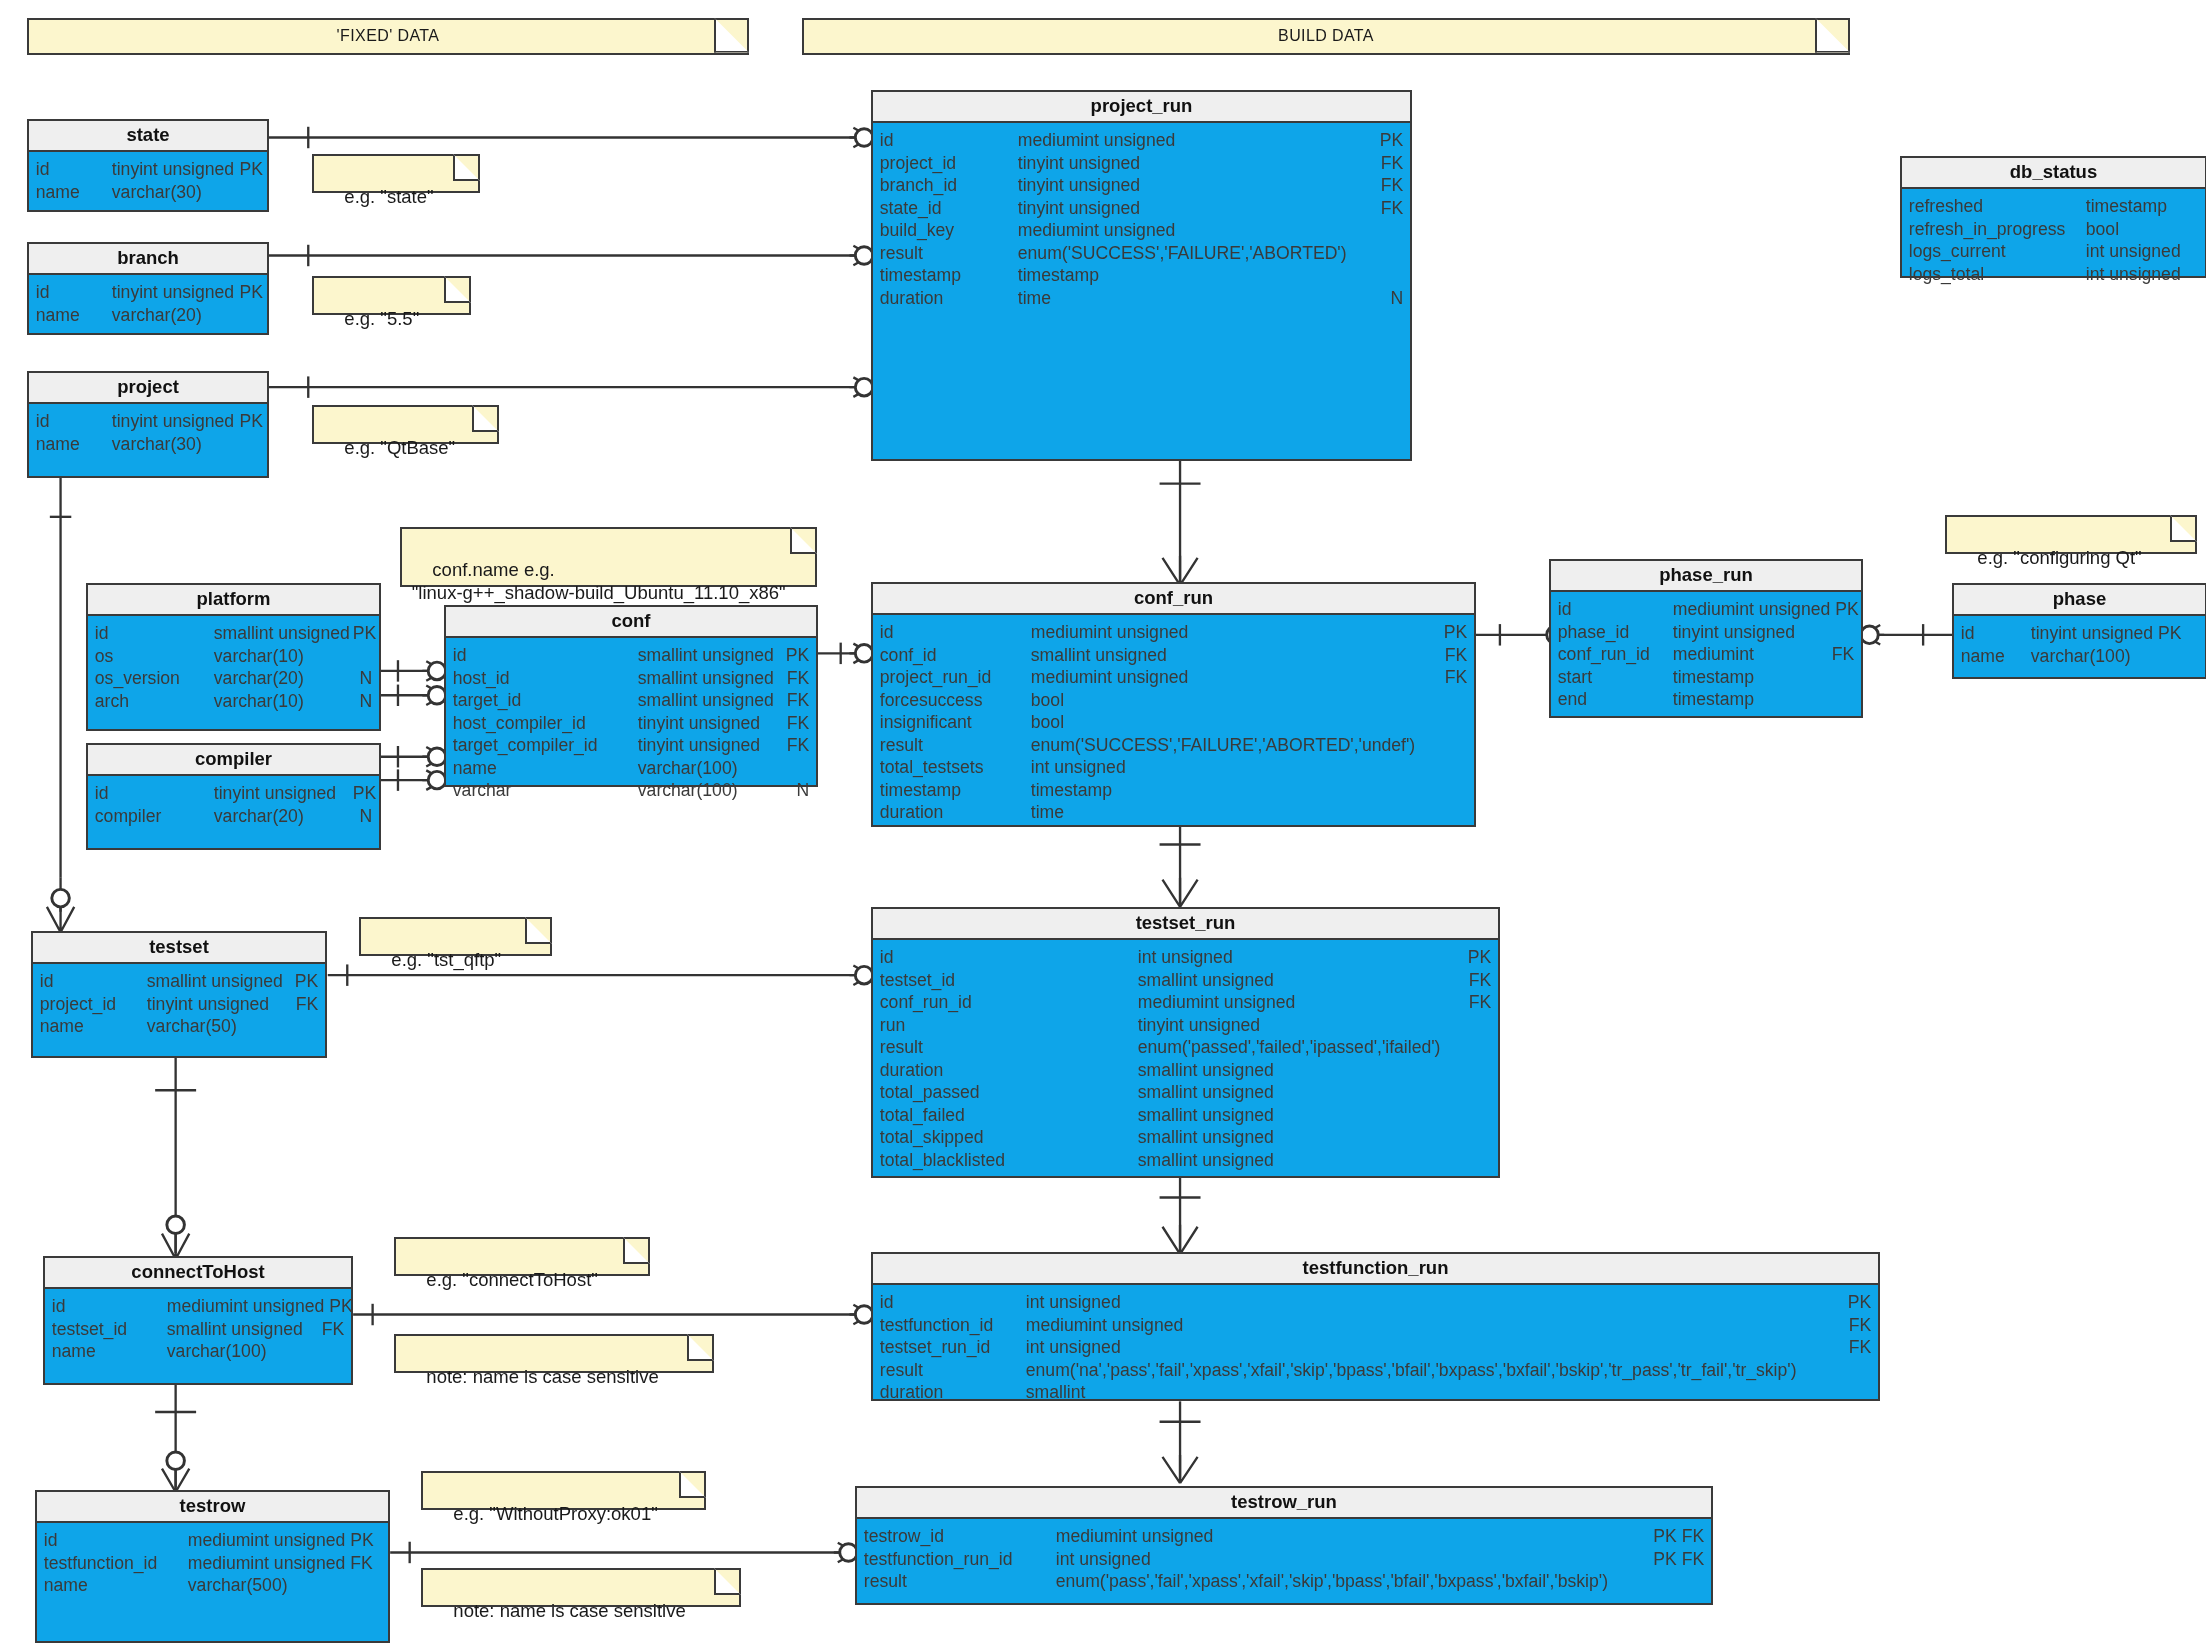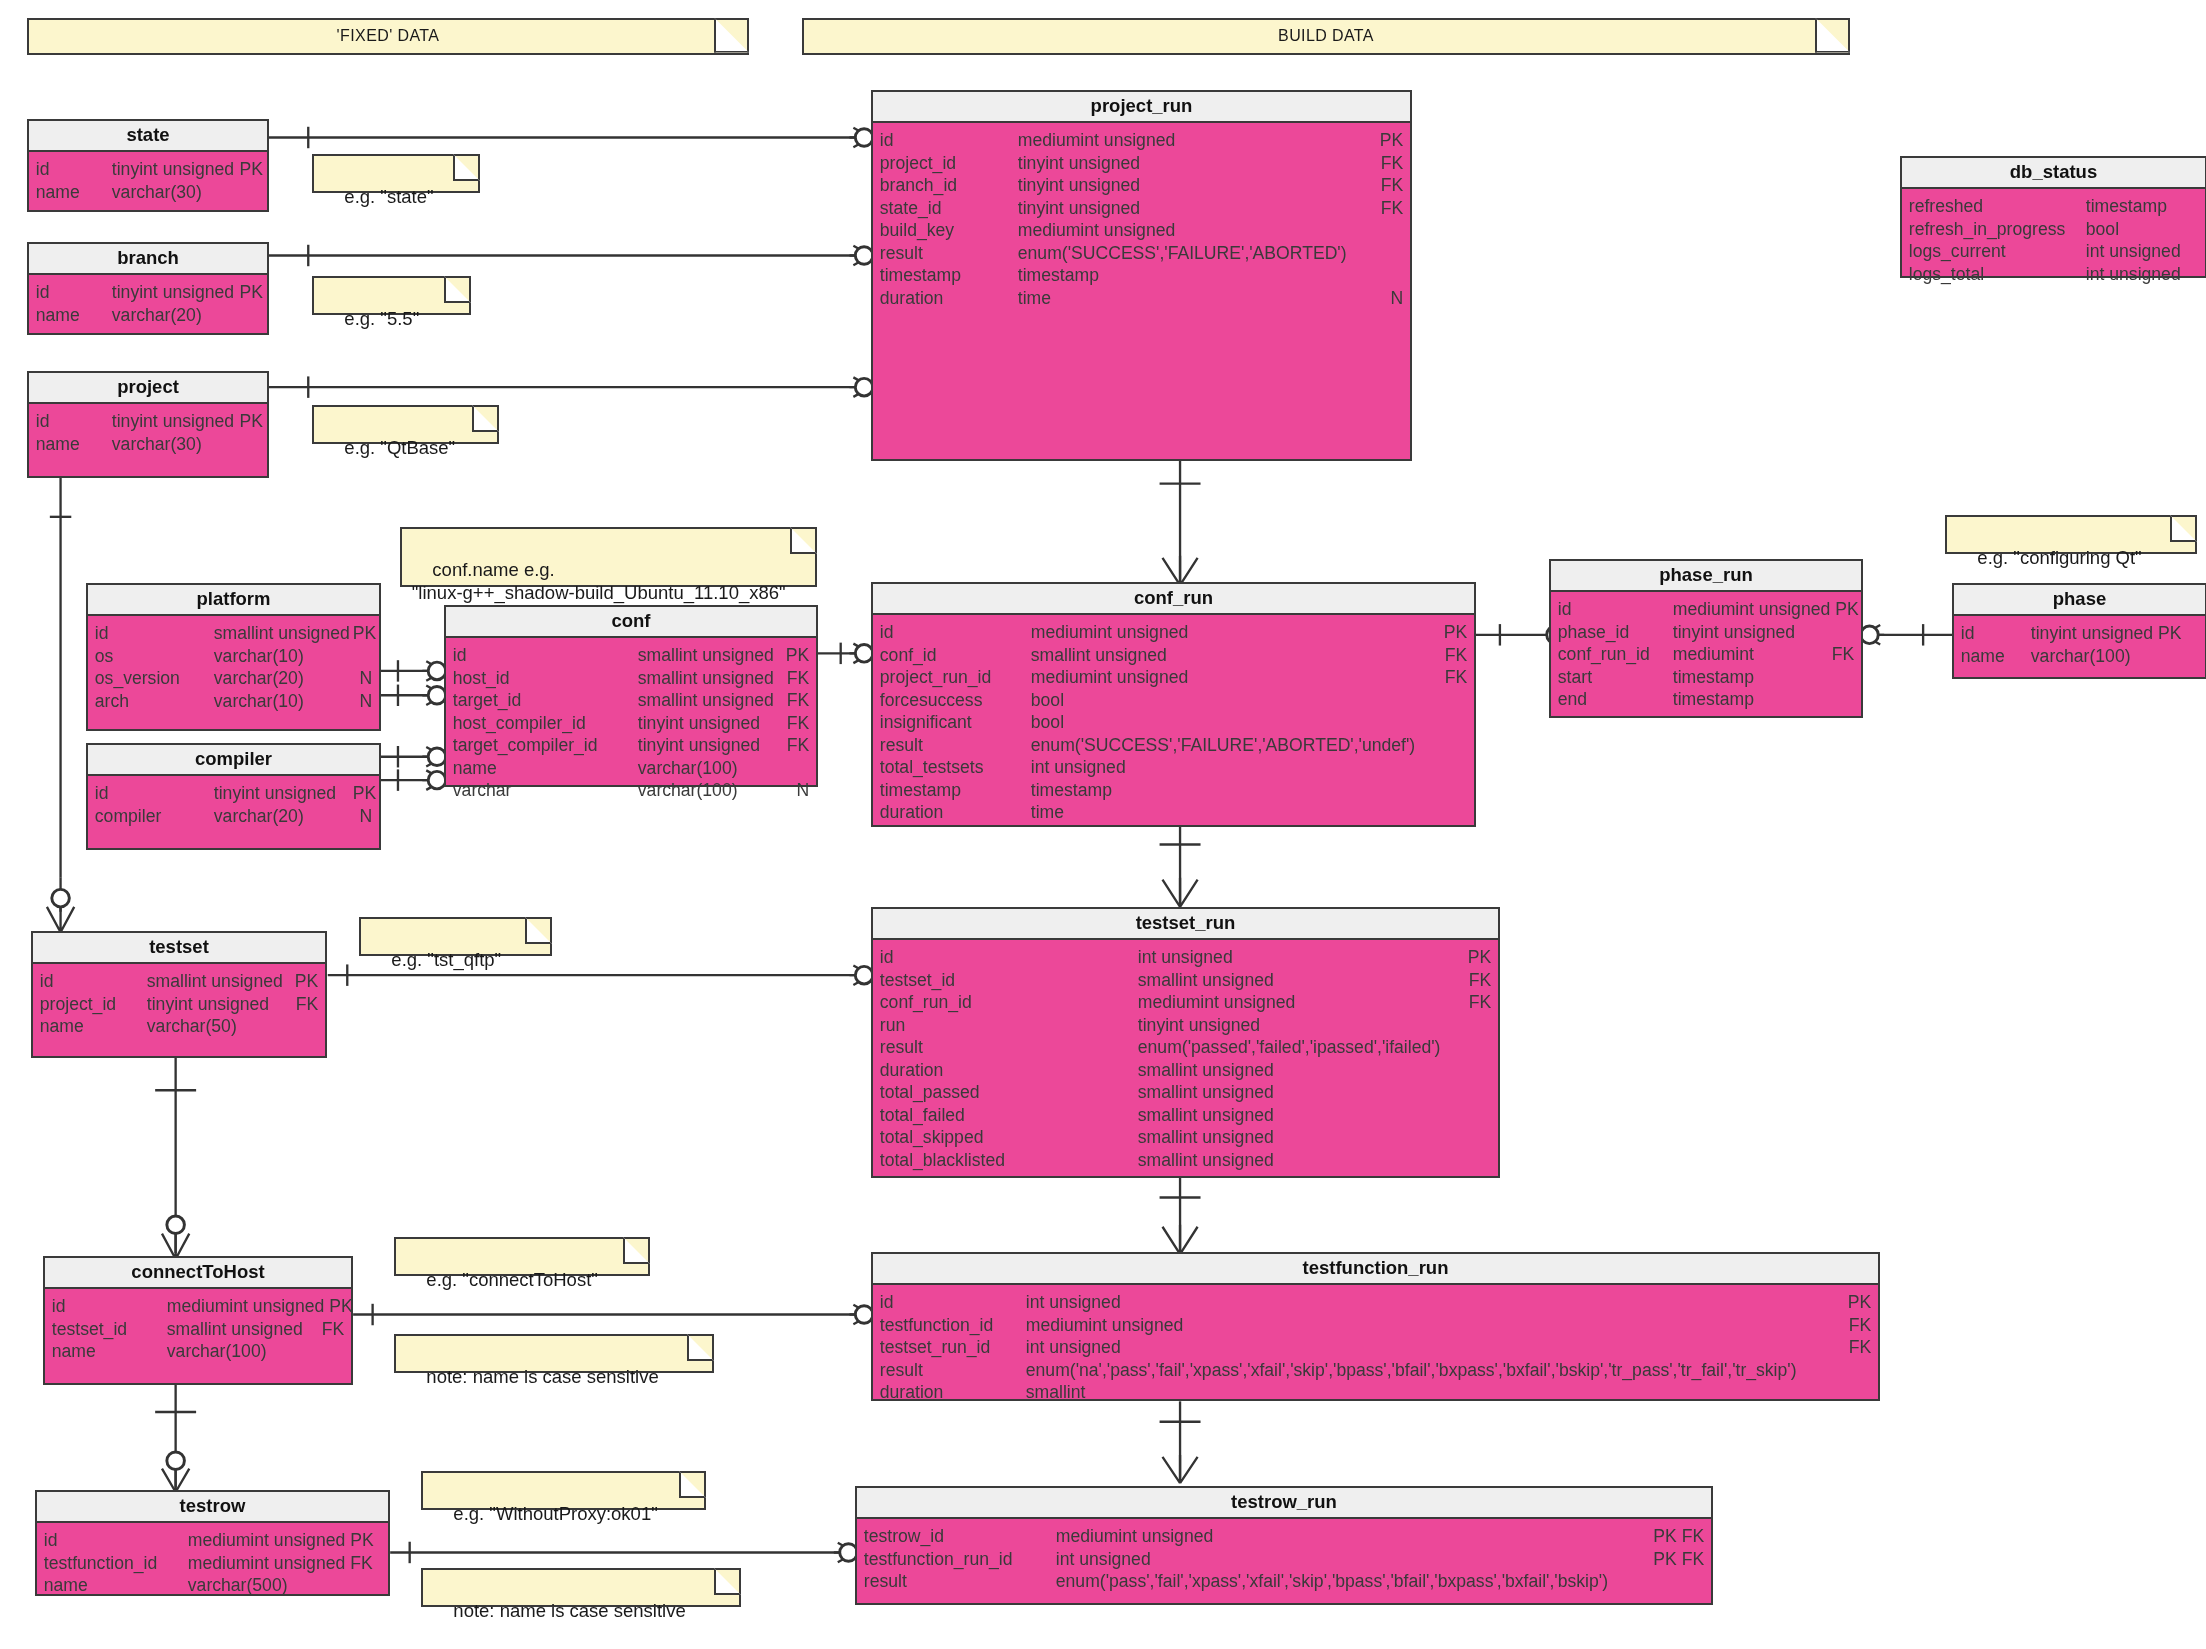--- a/index.html
+++ b/index.html
@@ -42,21 +42,21 @@
     text-align:center;
     letter-spacing:0.4px;
     display:flex;align-items:center;justify-content:center;
   }
   .note.banner .fold{width:33px;height:33px;}
 
   
   .entity{
     position:absolute;
     border:2px solid #3a3a3a;
-    background:#ec4899;
+    background:#0ea5e9;
     box-sizing:border-box;
   }
   .entity .etitle{
     background:#efefef;
     border-bottom:2px solid #3a3a3a;
     text-align:center;
     font-weight:bold;
     font-size:18.5px;
     color:#111;
     padding:3.9px 0 4.9px 0;
@@ -618,21 +618,21 @@
         <span class="ak" style="width:31px"></span>
       </div>
       <div class="attr">
         <span class="an" style="width:146px">duration</span>
         <span class="at">smallint</span>
         <span class="ak" style="width:31px"></span>
       </div>
     </div>
   </div>
 
-  <div class="entity" style="left:35px;top:1490px;width:355px;height:106px;">
+  <div class="entity" style="left:35px;top:1490px;width:355px;height:153px;">
     <div class="etitle">testrow</div>
     <div class="ebody">
       <div class="attr">
         <span class="an" style="width:144px">id</span>
         <span class="at">mediumint unsigned PK</span>
       </div>
       <div class="attr">
         <span class="an" style="width:144px">testfunction_id</span>
         <span class="at">mediumint unsigned FK</span>
       </div>

